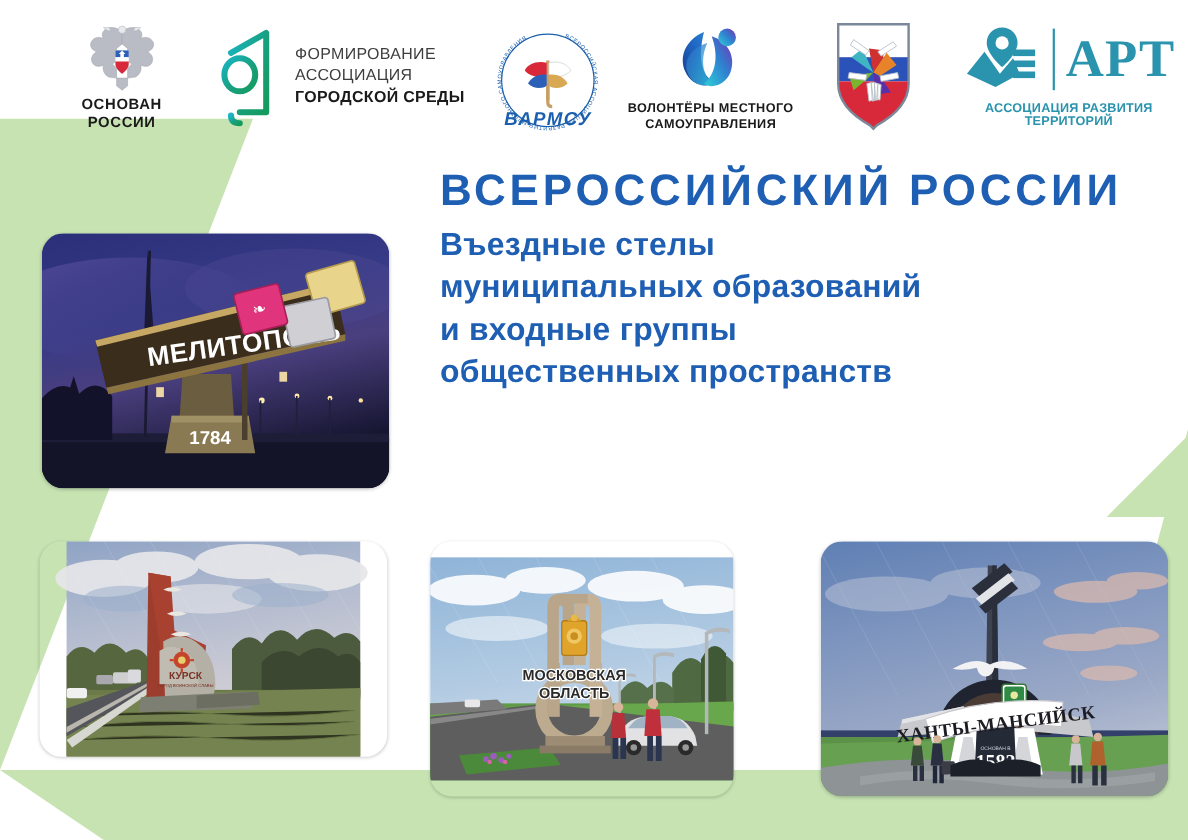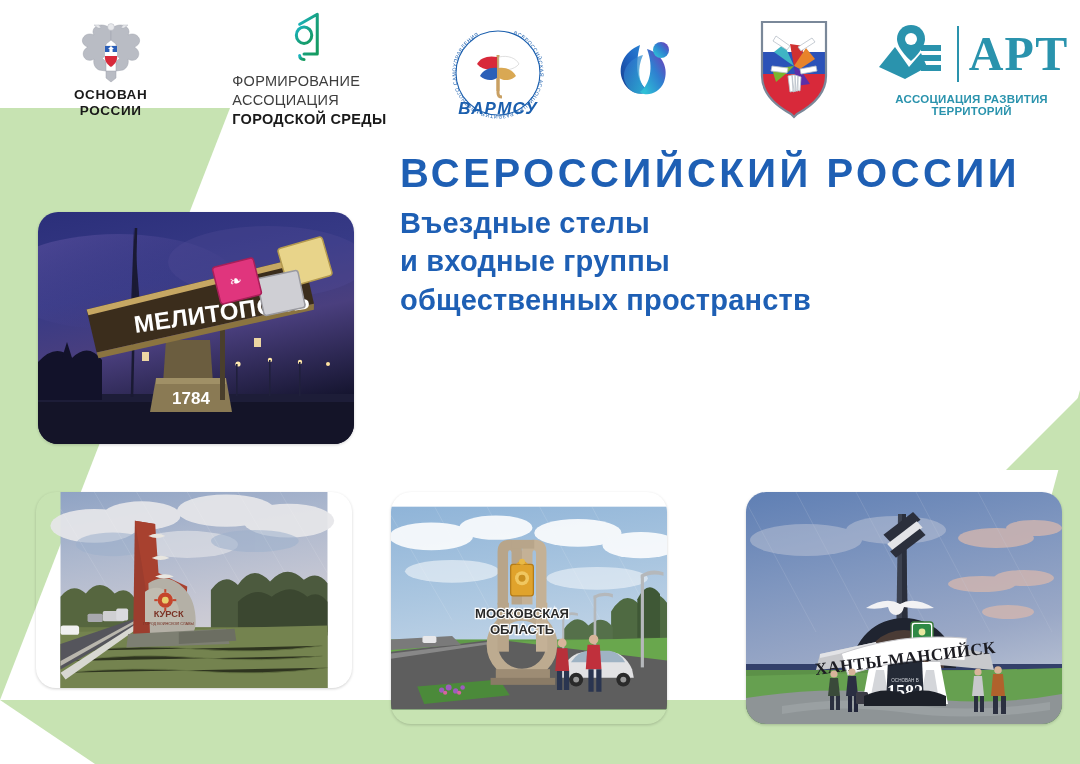--- a/index.html
+++ b/index.html
@@ -40,21 +40,21 @@
     color: #1a1a1a;
     line-height: 1.18;
     letter-spacing: .2px;
   }
 
   
   #logo-minstroy { width: 130px; margin-left: 48px; }
   #logo-minstroy .logo-caption { font-size: 13.5px; letter-spacing: .6px; margin-top: 3px; }
 
   
-  #logo-fkgs { width: 245px; margin-left: 18px; gap: 10px; flex-direction: column; }
+  #logo-fkgs { width: 245px; margin-left: 18px; gap: 10px; }
   #logo-fkgs .fkgs-text { line-height: 1.32; }
   #logo-fkgs .fkgs-text div { font-size: 14.5px; color: #3e3e3e; letter-spacing: .3px; }
   #logo-fkgs .fkgs-text div.bold { font-weight: bold; color: #1a1a1a; }
 
   
   #logo-varmsu { width: 122px; margin-left: 12px; }
   .varmsu-ring { position: relative; width: 104px; height: 104px; }
   .varmsu-word {
     font-size: 17px; font-weight: bold; color: #1b5fae;
     letter-spacing: 1.2px; margin-top: -26px; font-style: italic;
@@ -219,20 +219,24 @@
         <linearGradient id="volC" x1="0" y1="0" x2="1" y2="1">
           <stop offset="0%" stop-color="#2f63c8"></stop>
           <stop offset="100%" stop-color="#2fc8d8"></stop>
         </linearGradient>
       </defs>
       <path d="M33,10 C16,17 10,33 16,46 C21,58 35,62 42,56 C31,49 27,34 33,10 Z" fill="url(#volA)"></path>
       <path d="M40,14 C56,19 62,34 57,47 C52,59 39,62 33,57 C43,49 47,33 40,14 Z" fill="url(#volB)"></path>
       <path d="M36,20 C30,33 31,48 40,56 C34,62 22,58 18,47 C14,35 22,24 36,20 Z" fill="url(#volC)" opacity=".75"></path>
       <circle cx="54" cy="15" r="8" fill="url(#volB)"></circle>
     </svg>
+    <div class="logo-caption">
+      <div>ВОЛОНТЁРЫ МЕСТНОГО</div>
+      <div>САМОУПРАВЛЕНИЯ</div>
+    </div>
   </div>
 
   <div class="logo" id="logo-coa">
     <svg width="92" height="112" viewBox="0 0 92 112">
       <defs>
         <clipPath id="shieldClip">
           <path d="M14,8 L78,8 L78,62 C78,82 60,94 49,100 L46,103 L43,100 C32,94 14,82 14,62 Z"></path>
         </clipPath>
       </defs>
       <g clip-path="url(#shieldClip)">
@@ -276,20 +280,21 @@
       <div class="art-word">АРТ</div>
     </div>
     <div class="art-caption">АССОЦИАЦИЯ РАЗВИТИЯ ТЕРРИТОРИЙ</div>
   </div>
 </div>
 
 <div class="title-block">
   <div class="title-main">ВСЕРОССИЙСКИЙ РОССИИ</div>
   <div class="title-sub">
     <div>Въездные стелы</div>
+    <div>муниципальных образований</div>
     <div>и входные группы</div>
     <div>общественных пространств</div>
   </div>
 </div>
 
 <div class="card" id="card-melitopol">
   <svg viewBox="0 0 316 232">
     <defs>
       <linearGradient id="skyNight" x1="0" y1="0" x2="0.3" y2="1">
         <stop offset="0%" stop-color="#2b2f7a"></stop>

